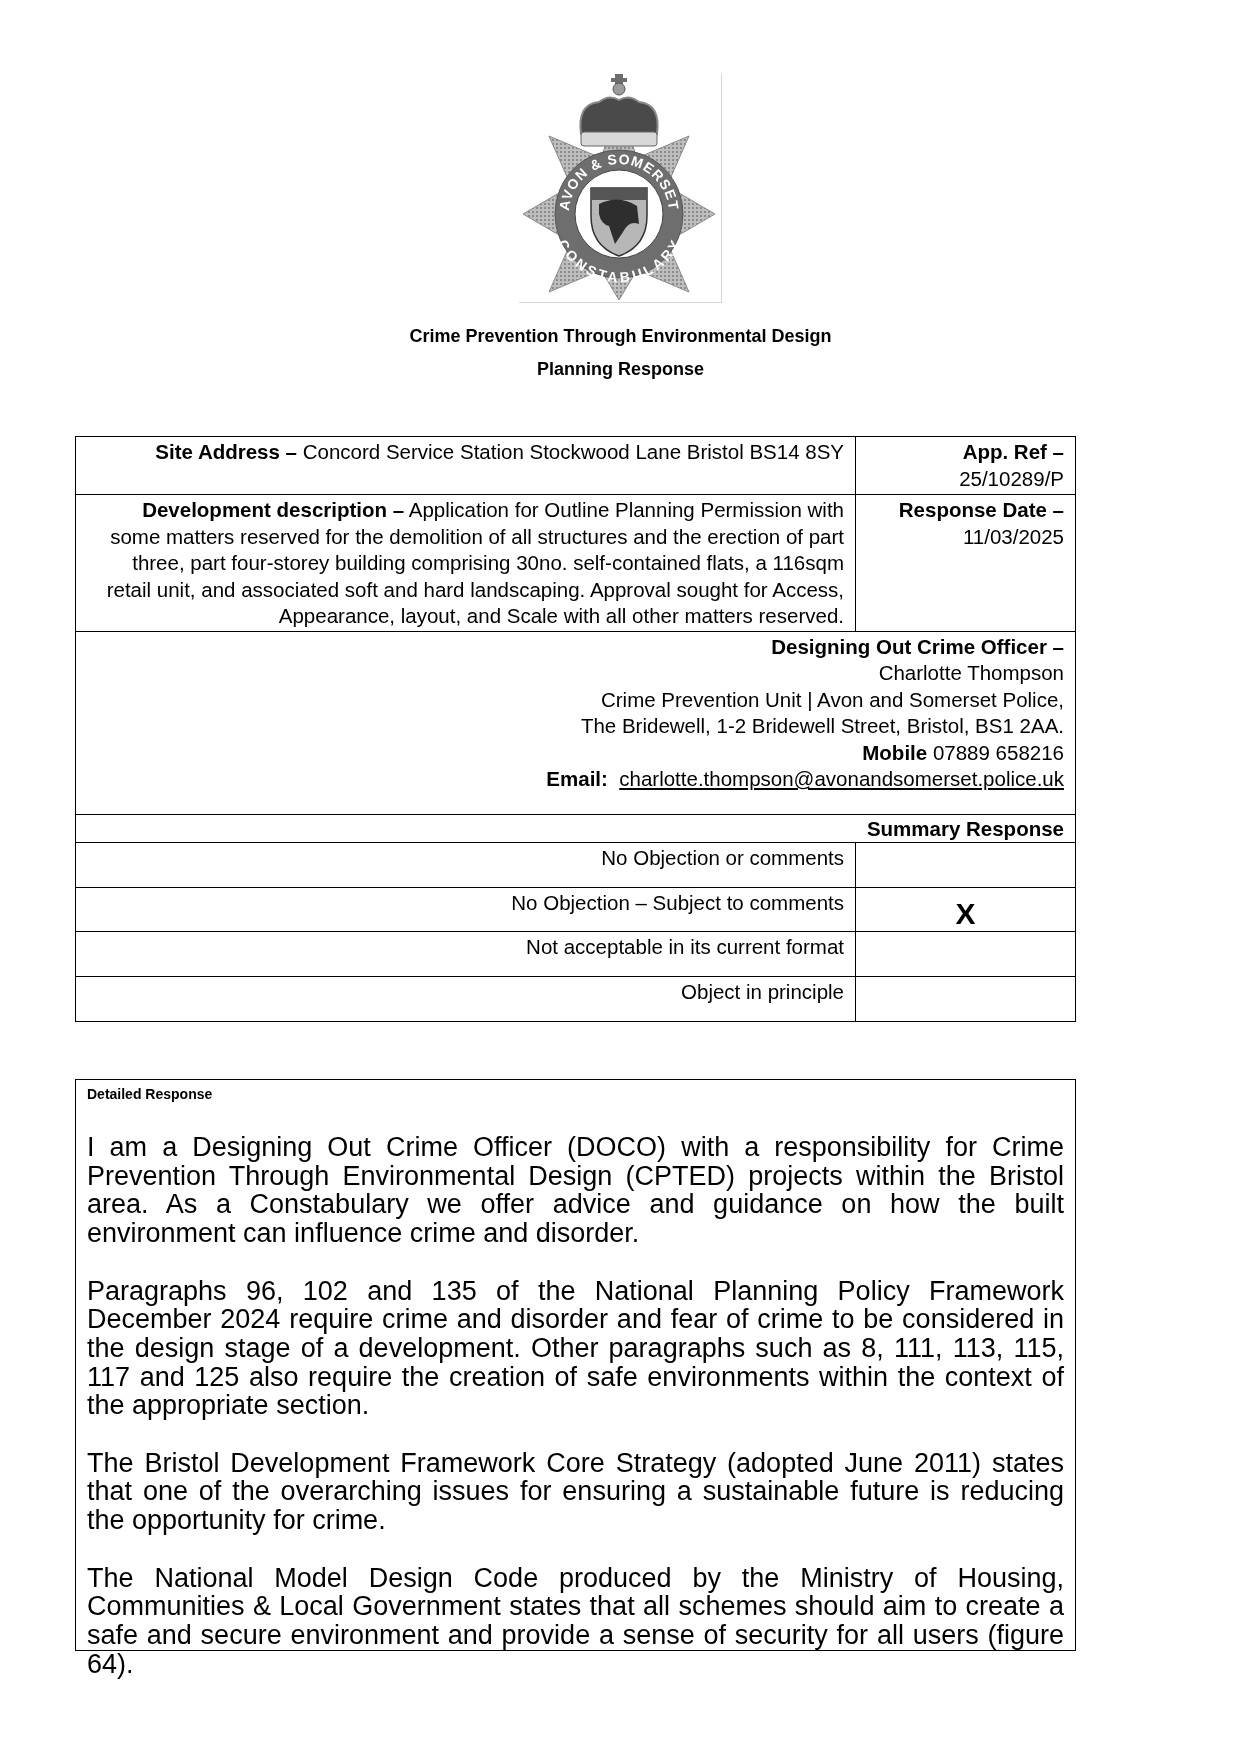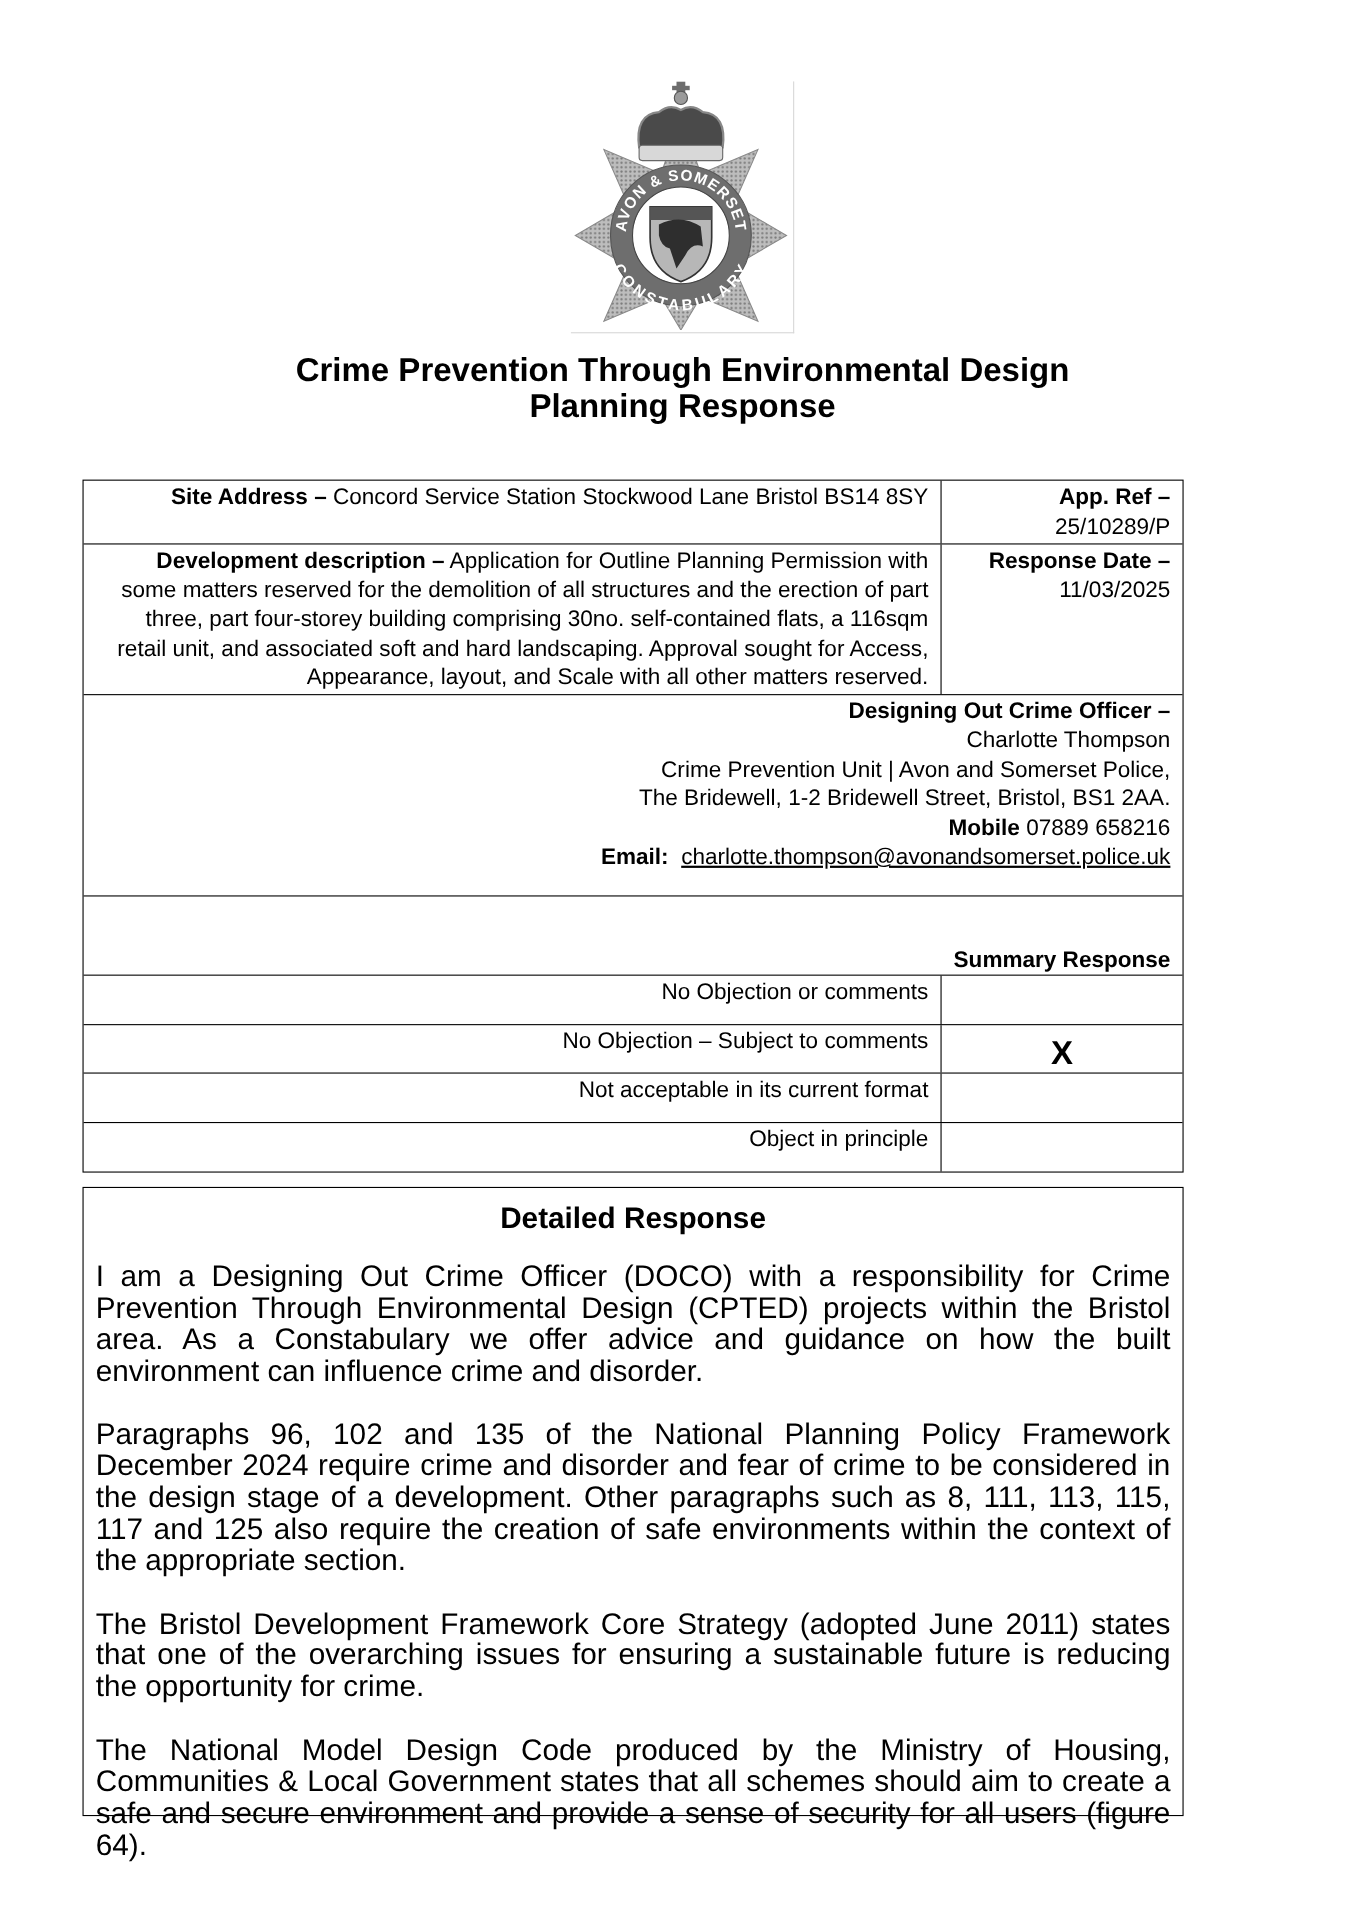--- a/index.html
+++ b/index.html
@@ -8,21 +8,21 @@
     font-family: "Liberation Sans", sans-serif; color: #000000;
   }
   .logo {
     position: absolute; left: 519px; top: 74px; width: 202px; height: 228px;
     border-right: 1px solid #d8d8d8; border-bottom: 1px solid #d8d8d8;
   }
   .logo svg { width: 200px; height: 226px; display: block; }
 
   .title {
     position: absolute; left: 0; width: 1241px; top: 320px; text-align: center;
-    font-weight: bold; font-size: 30px; line-height: 33px;
+    font-weight: bold; font-size: 18px; line-height: 33px;
   }
 
   .tbl {
     position: absolute; left: 75px; width: 1001px; top: 436px;
     border: 1.5px solid #000; box-sizing: border-box; text-align: right;
   }
   .row { display: flex; border-bottom: 1.5px solid #000; box-sizing: border-box; }
   .row:last-child { border-bottom: none; }
   .cell { box-sizing: border-box; padding: 2px 11px; font-size: 20.5px; line-height: 26.5px; }
   .cell-left { width: 780px; border-right: 1.5px solid #000; }
@@ -34,21 +34,21 @@
   .sum-row .cell-left { height: 100%; }
   .mark {
     display: flex; align-items: flex-end; justify-content: center; height: 100%;
     font-weight: bold; font-size: 30px; padding-bottom: 2px; box-sizing: border-box;
   }
 
   .detail {
     position: absolute; left: 75px; width: 1001px; top: 1079px; height: 572px;
     border: 1.5px solid #000; box-sizing: border-box; padding: 0 11px;
   }
-  .detail-heading { font-weight: bold; font-size: 27px; line-height: 26px; margin-top: 14px; text-align: center; }
+  .detail-heading { font-weight: bold; font-size: 14px; line-height: 26px; margin-top: 1px; }
   .detail p {
     margin: 0; font-size: 27px; line-height: 28.7px; text-align: justify;
   }
   .detail p.first { margin-top: 26px; }
   .detail p + p { margin-top: 28.7px; }
 </style>
 </head>
 <body>
 
 <div class="logo">
@@ -116,21 +116,21 @@
       <b>Designing Out Crime Officer –</b><br>
       <span>Charlotte Thompson</span><br>
       <span>Crime Prevention Unit | Avon and Somerset Police,</span><br>
       <span>The Bridewell, 1-2 Bridewell Street, Bristol, BS1 2AA.</span><br>
       <b>Mobile</b><span> 07889 658216</span><br>
       <b>Email:</b>&nbsp;&nbsp;<a class="email-link" title="charlotte.thompson@avonandsomerset.police.uk">charlotte.thompson@avonandsomerset.police.uk</a>
     </div>
   </div>
 
   <div class="row">
-    <div class="cell cell-full" style="padding-top:1px;padding-bottom:0;margin-top:44px;">
+    <div class="cell cell-full" style="padding-top:1px;padding-bottom:0;">
       <b>Summary Response</b>
     </div>
   </div>
 
   <div class="row sum-row">
     <div class="cell cell-left">No Objection or comments</div>
     <div class="cell cell-right">
         <div class="mark"></div>
       </div>
   </div>

